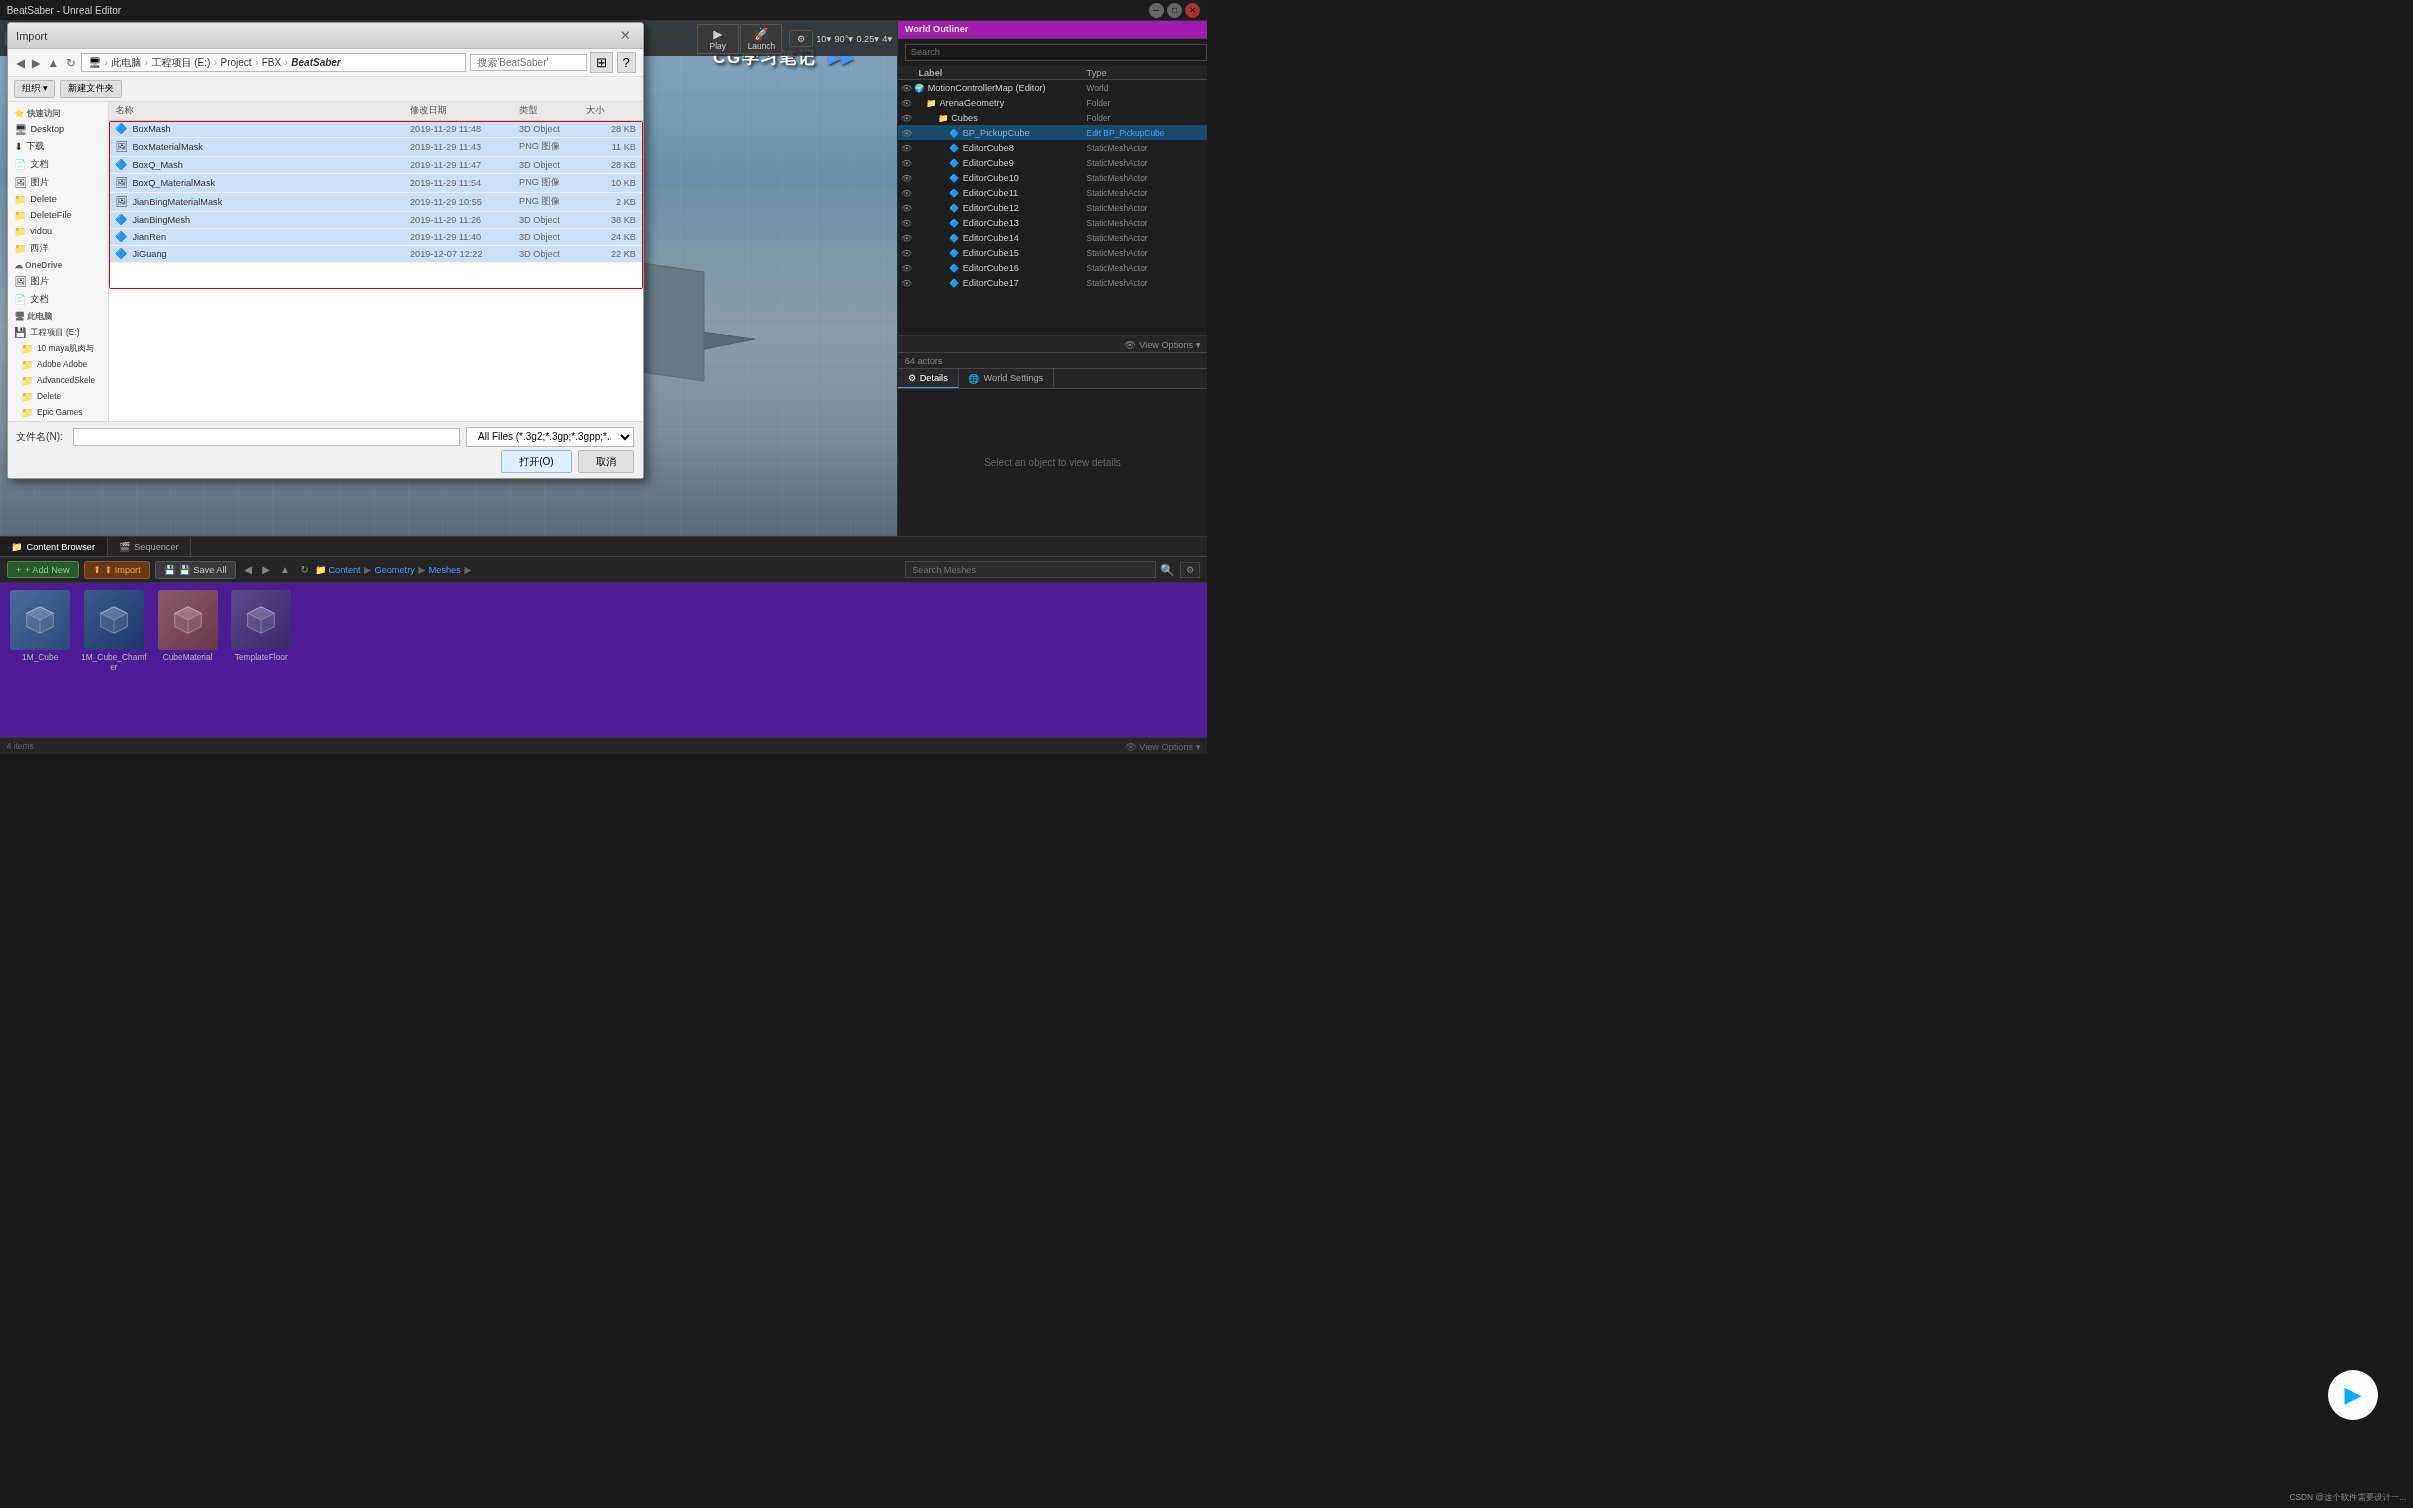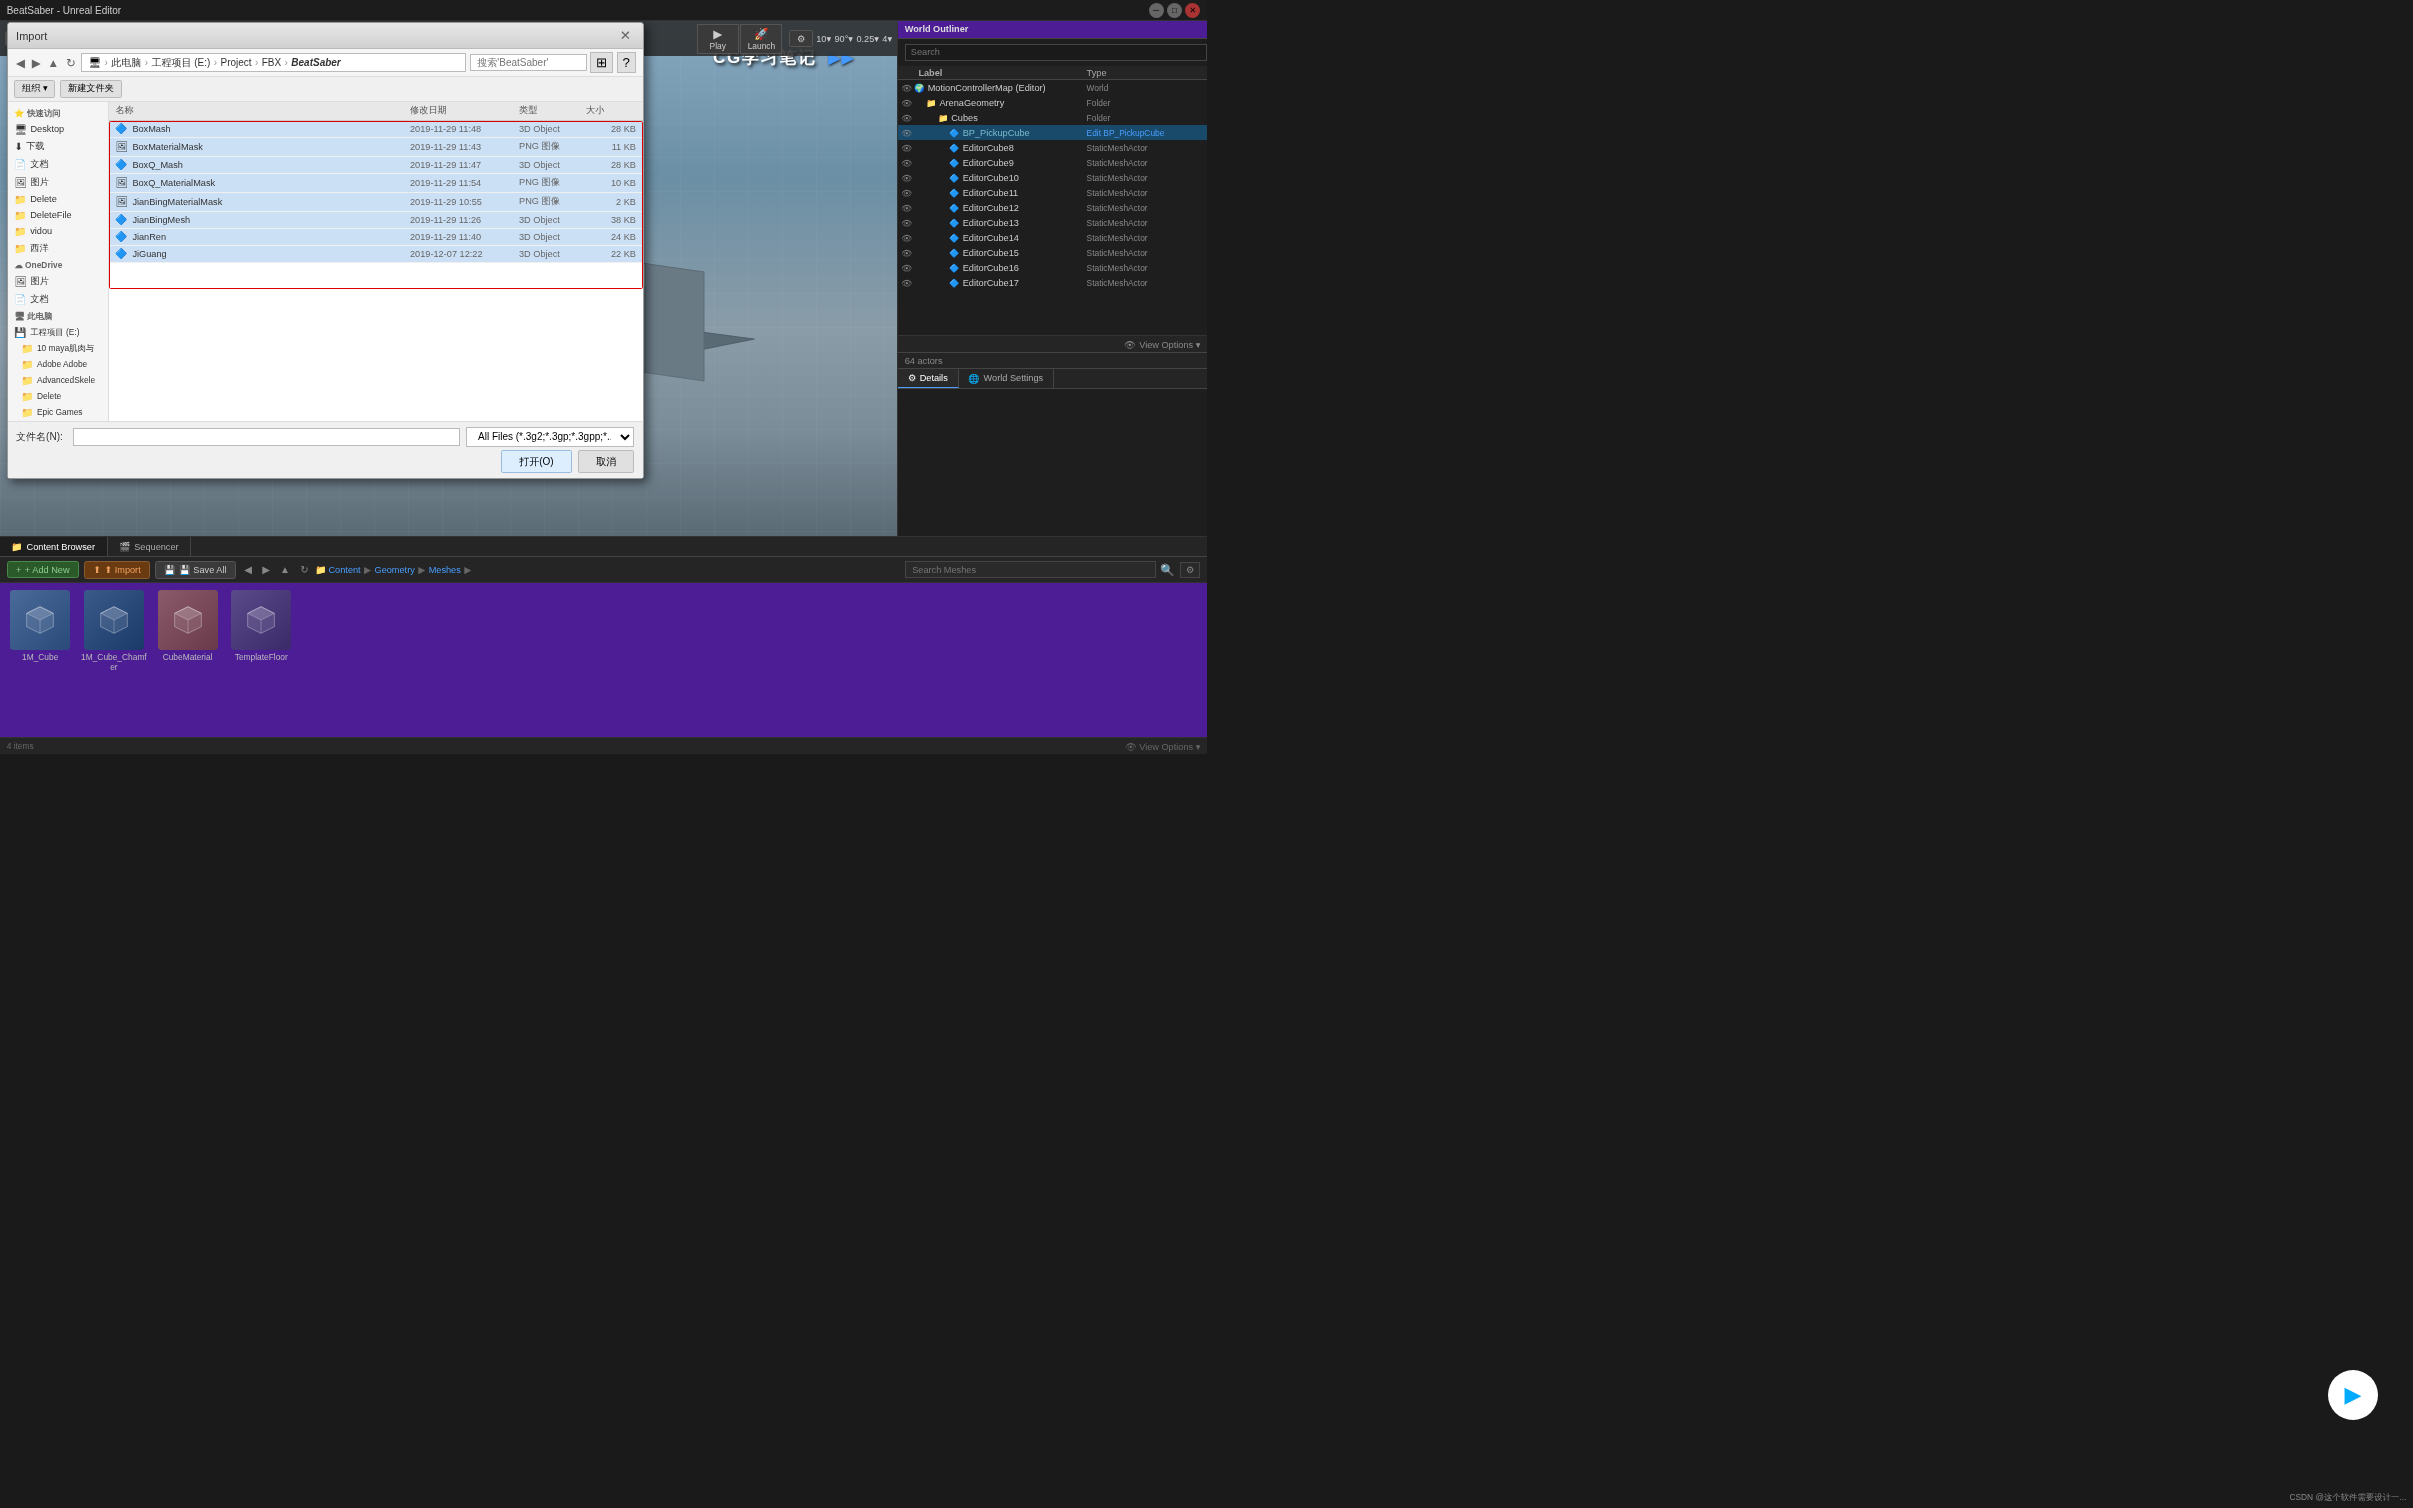--- a/index.html
+++ b/index.html
@@ -94,21 +94,21 @@
 
     
     .outliner {
       flex: 1;
       display: flex;
       flex-direction: column;
       overflow: hidden;
     }
 
     .panel-header {
-      background: #4c1d95;
+      background: #a21caf;
       padding: 3.4px 6.7px;
       font-size: 9.2px;
       font-weight: bold;
       color: #ddd;
       border-bottom: 0.8px solid #444;
       display: flex;
       align-items: center;
       gap: 5px;
     }
 
@@ -897,20 +897,23 @@
       <div class="details-panel">
         <div class="details-tabs">
           <div class="details-tab active">
             <span>⚙</span>
             <span>Details</span>
           </div>
           <div class="details-tab">
             <span>🌐</span>
             <span>World Settings</span>
           </div>
+        </div>
+        <div class="details-content">
+          <span>Select an object to view details</span>
         </div>
       </div>
 
     </div>
   </div>
 
   <div class="content-browser">
     <div class="cb-tabs">
       <div class="cb-tab active">
         <span>📁</span>

